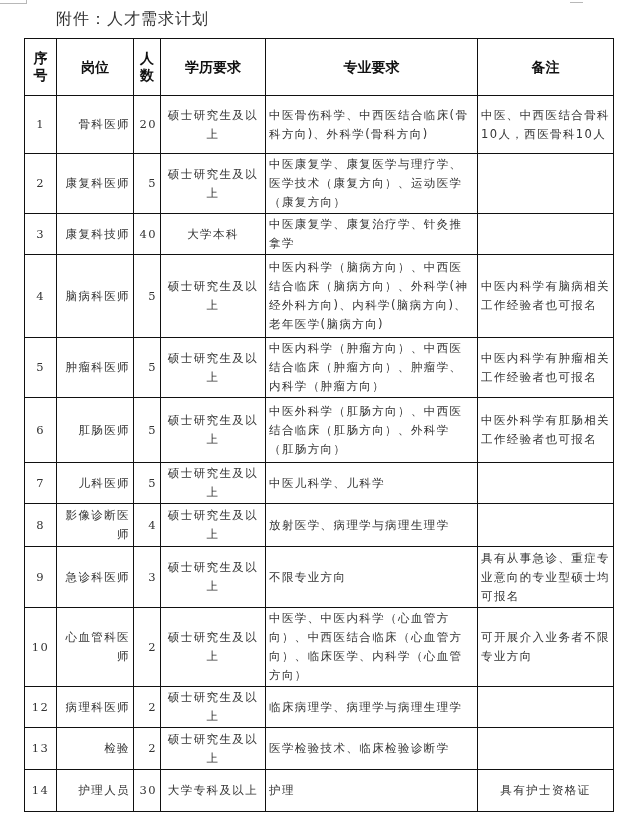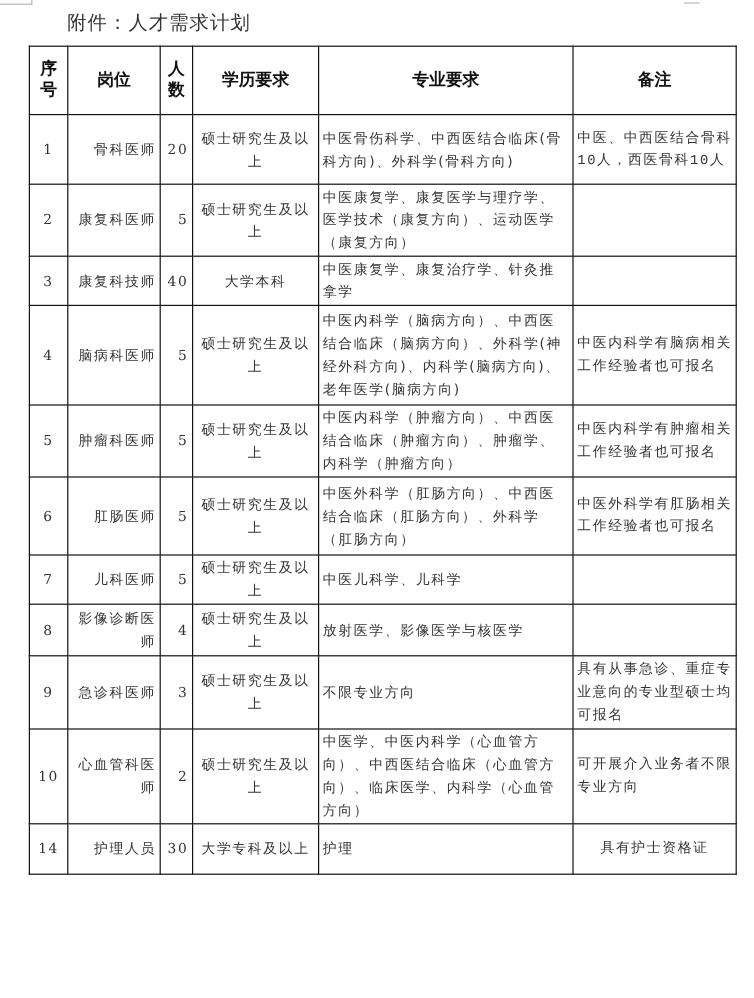--- a/index.html
+++ b/index.html
@@ -17,21 +17,21 @@
                font-size:11.5px; line-height:19px; vertical-align:middle;
                color:#333; letter-spacing:1.4px; word-break:break-all; }
   table.plan th { font-weight:bold; font-size:14px; color:#111;
                   letter-spacing:0; text-align:center; line-height:17px; }
   .c-num { text-align:center; font-family:"DejaVu Serif","Liberation Serif",serif; font-size:12px; }
   .c-pos { text-align:right; }
   .c-cnt { text-align:right; font-family:"DejaVu Serif","Liberation Serif",serif; font-size:12px; letter-spacing:0; }
   .c-edu { text-align:center;margin-left:28px; }
   .c-major { text-align:left;margin-top:24px; }
   .c-major.center { text-align:left; }
-  .c-note { text-align:left;font-family:Liberation Mono, monospace; }
+  .c-note { text-align:left; }
   .c-note.center { text-align:center; }
 </style>
 </head>
 <body>
 
 <div class="corner-tl"></div>
 <div class="corner-tr"></div>
 
 <div class="doc-title">附件：人才需求计划</div>
 
@@ -109,39 +109,55 @@
       <td class="c-cnt">5</td>
       <td class="c-edu">硕士研究生及以上</td>
       <td class="c-major center">中医儿科学、儿科学</td>
       <td class="c-note"></td>
     </tr>
     <tr style="height:43px">
       <td class="c-num">8</td>
       <td class="c-pos">影像诊断医师</td>
       <td class="c-cnt">4</td>
       <td class="c-edu">硕士研究生及以上</td>
-      <td class="c-major center">放射医学、影像医学与核医学</td>
+      <td class="c-major center">放射医学、病理学与病理生理学</td>
       <td class="c-note"></td>
     </tr>
     <tr style="height:61px">
       <td class="c-num">9</td>
       <td class="c-pos">急诊科医师</td>
       <td class="c-cnt">3</td>
       <td class="c-edu">硕士研究生及以上</td>
       <td class="c-major center">不限专业方向</td>
       <td class="c-note">具有从事急诊、重症专业意向的专业型硕士均可报名</td>
     </tr>
     <tr style="height:77px">
       <td class="c-num">10</td>
       <td class="c-pos">心血管科医师</td>
       <td class="c-cnt">2</td>
       <td class="c-edu">硕士研究生及以上</td>
       <td class="c-major">中医学、中医内科学（心血管方向）、中西医结合临床（心血管方向）、临床医学、内科学（心血管方向）</td>
       <td class="c-note">可开展介入业务者不限专业方向</td>
     </tr>
+    <tr style="height:40px">
+      <td class="c-num">12</td>
+      <td class="c-pos">病理科医师</td>
+      <td class="c-cnt">2</td>
+      <td class="c-edu">硕士研究生及以上</td>
+      <td class="c-major">临床病理学、病理学与病理生理学</td>
+      <td class="c-note"></td>
+    </tr>
+    <tr style="height:42px">
+      <td class="c-num">13</td>
+      <td class="c-pos">检验</td>
+      <td class="c-cnt">2</td>
+      <td class="c-edu">硕士研究生及以上</td>
+      <td class="c-major">医学检验技术、临床检验诊断学</td>
+      <td class="c-note"></td>
+    </tr>
     <tr style="height:42px">
       <td class="c-num">14</td>
       <td class="c-pos">护理人员</td>
       <td class="c-cnt">30</td>
       <td class="c-edu">大学专科及以上</td>
       <td class="c-major center">护理</td>
       <td class="c-note center">具有护士资格证</td>
     </tr>
   </tbody>
 </table>

